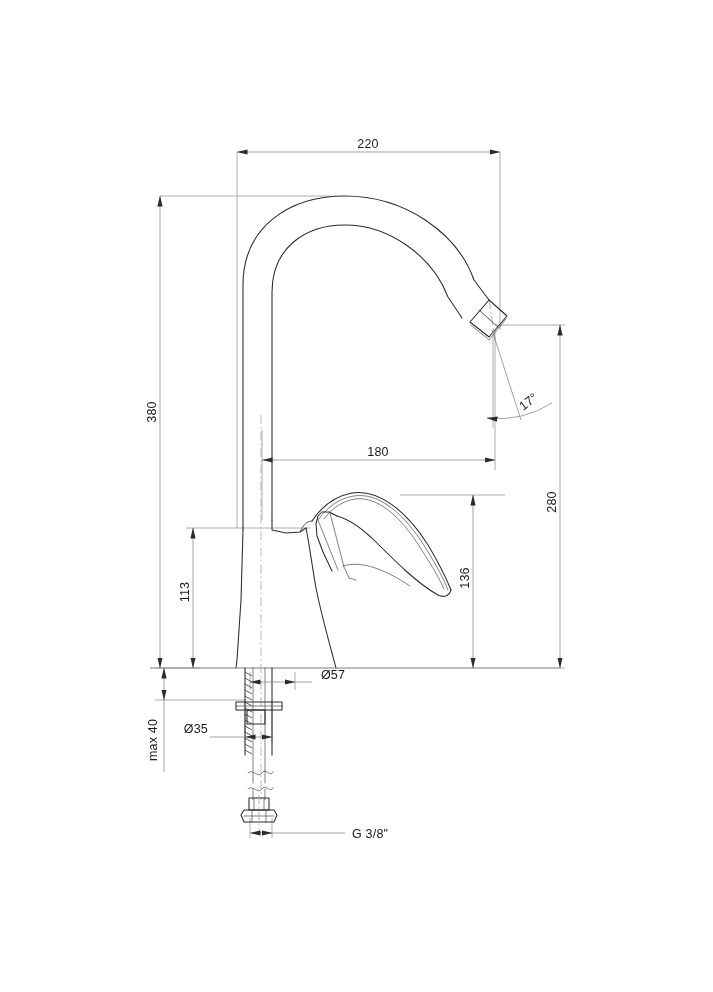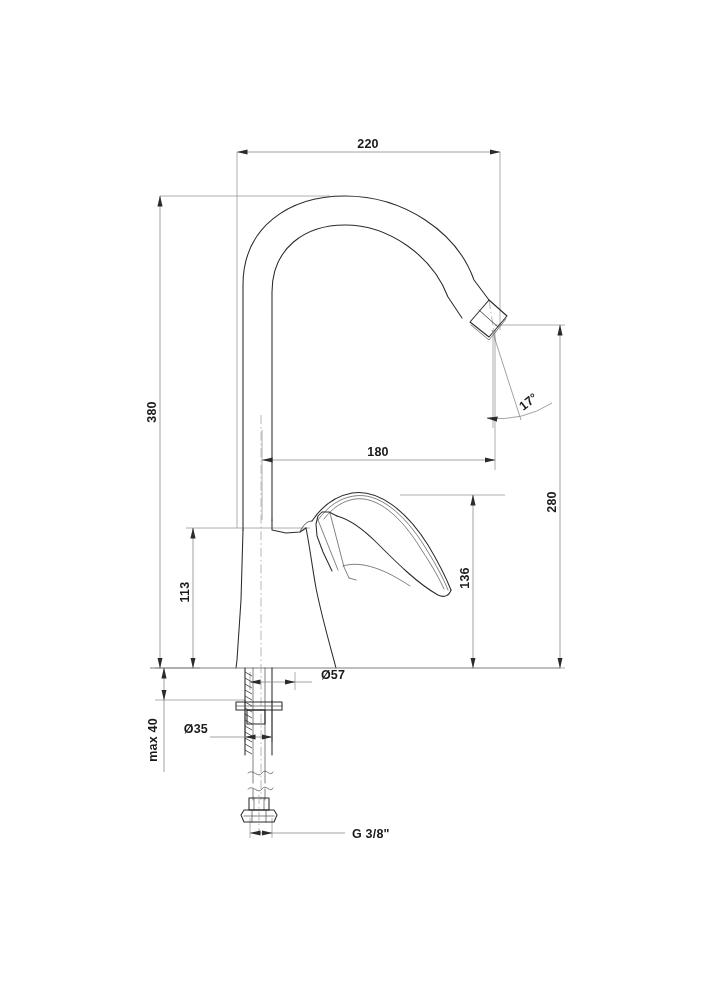--- a/index.html
+++ b/index.html
@@ -12,21 +12,20 @@
     width: 713px;
     height: 992px;
     font-family: "Liberation Sans", sans-serif;
     overflow: hidden;
   }
   #drawing-root {
     position: relative;
     width: 713px;
     height: 992px;
     background: #ffffff;
-    font-weight: bold;
   }
   svg#drawing-svg {
     display: block;
     width: 713px;
     height: 992px;
   }
   .dim-line {
     stroke: #8a8a8a;
     stroke-width: 0.8;
     fill: none;

